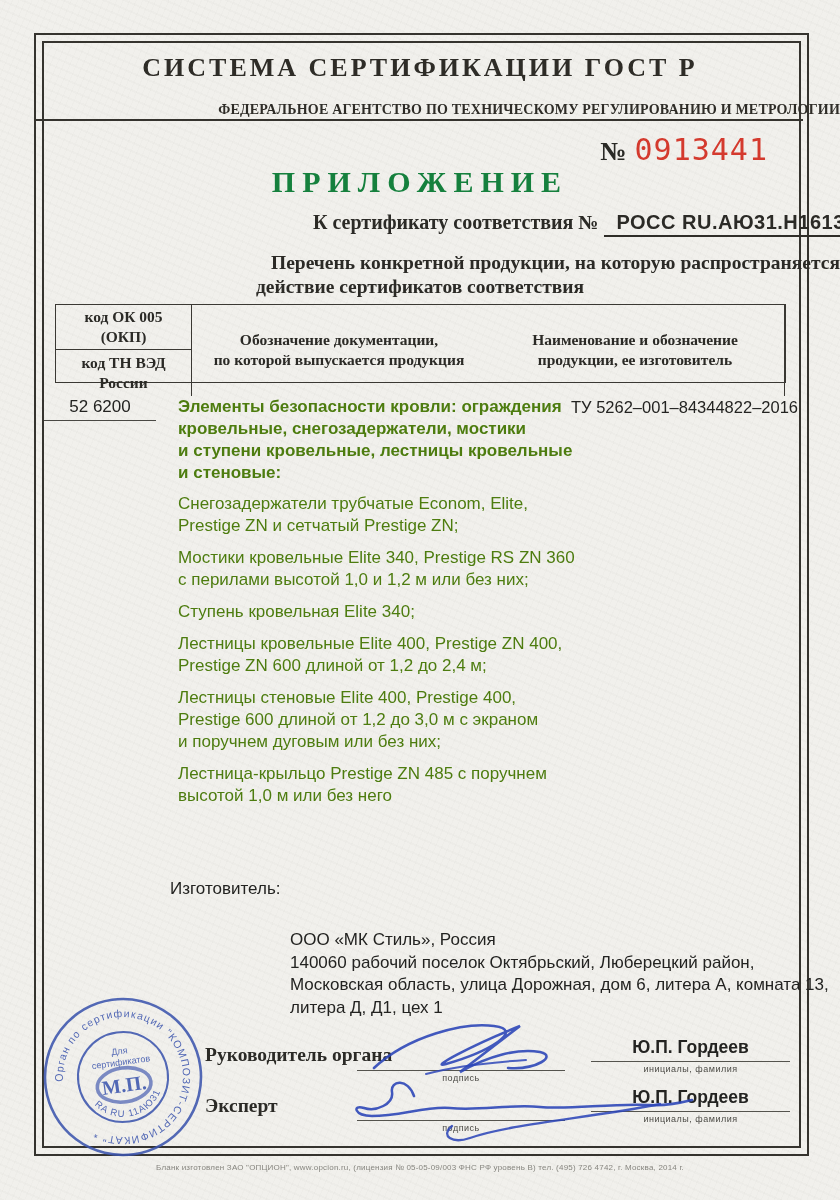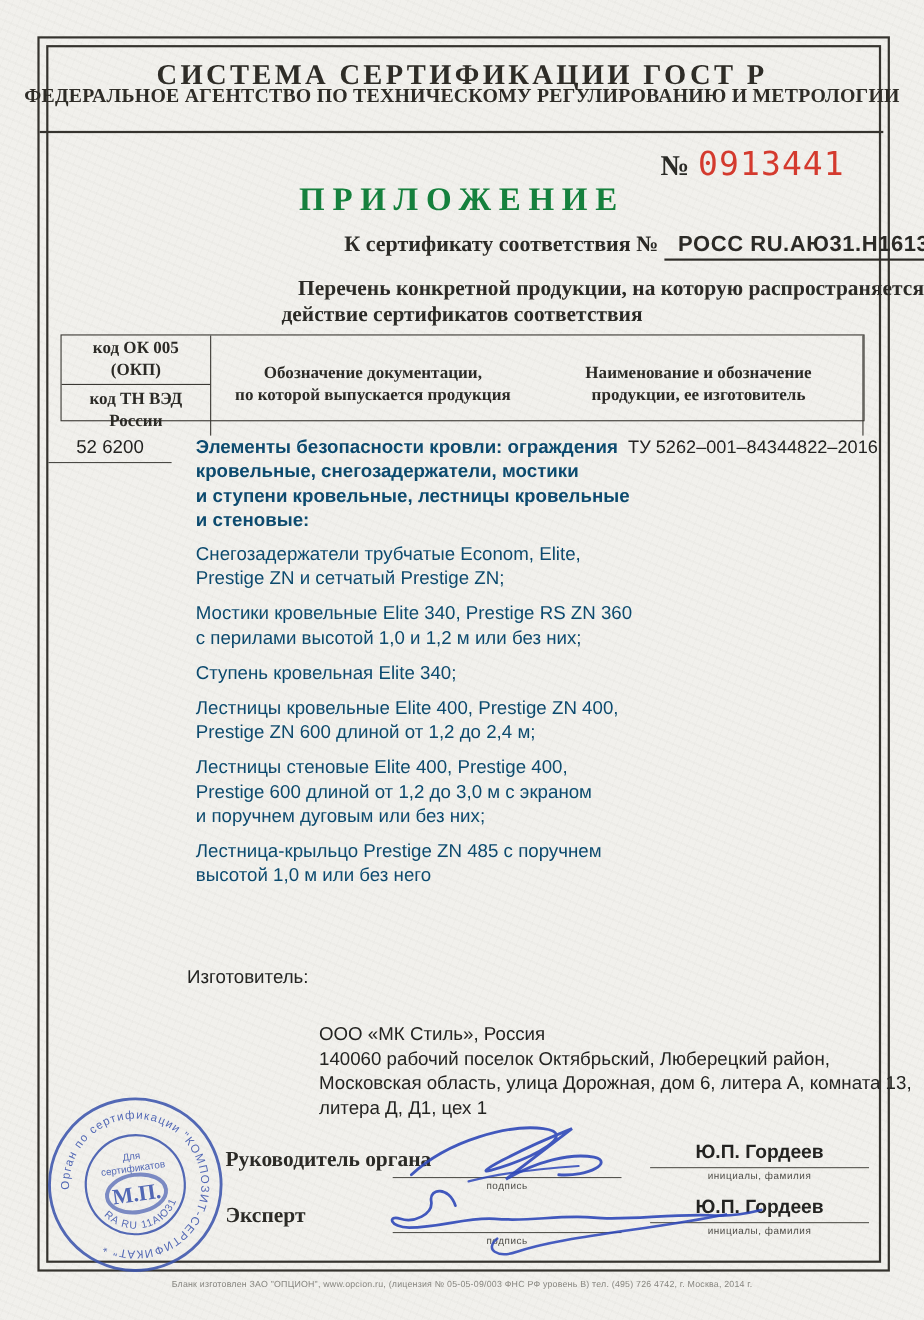--- a/index.html
+++ b/index.html
@@ -10,21 +10,21 @@
       repeating-linear-gradient(23deg, rgba(120,120,110,0.03) 0 2px, transparent 2px 8px),
       repeating-linear-gradient(-67deg, rgba(110,110,100,0.022) 0 1px, transparent 1px 6px);
     font-family:"Liberation Serif", serif;
     color:#2b2a26;
   }
   .abs{position:absolute;}
   .frame-outer{left:34px;top:33px;width:771px;height:1119px;border:2px solid #35332e;}
   .frame-inner{left:42px;top:41px;width:755px;height:1103px;border:2px solid #35332e;}
   .header-sep{left:36px;top:119px;width:767px;height:2px;background:#35332e;}
   .title1{left:0;right:0;top:53px;text-align:center;font-weight:bold;font-size:26px;letter-spacing:3px;color:#2e2c27;}
-  .title2{left:0;right:0;top:77px;text-align:center;font-weight:bold;font-size:18px;letter-spacing:0.2px;color:#2e2c27;}
+  .title2{left:0;right:0;top:102px;text-align:right;font-weight:bold;font-size:14px;letter-spacing:0.2px;color:#2e2c27;}
   .doc-number{top:132px;right:72px;white-space:nowrap;}
   .doc-number .no{font-size:26px;font-weight:bold;color:#2a2a26;margin-right:8px;}
   .doc-number .digits{font-family:"DejaVu Sans Mono", monospace;font-size:30px;color:#d43a2e;letter-spacing:1px;}
   .appendix-title{left:0;right:0;top:165px;text-align:center;font-weight:bold;font-size:30px;letter-spacing:7px;color:#15803d;}
   .cert-line{left:313px;top:211px;font-weight:bold;font-size:20px;white-space:nowrap;}
   .cert-line .cert-no{
     font-family:"Liberation Sans", sans-serif;font-size:20px;font-weight:bold;
     border-bottom:2px solid #2f2d28;padding:0 12px 2px 12px;margin-left:6px;letter-spacing:0.5px;
   }
   .purpose1{left:0;right:0;top:252px;text-align:right;font-weight:bold;font-size:19.5px;}
@@ -37,21 +37,21 @@
   .spec-table .c1{display:grid;grid-template-rows:1fr 1fr;border-right:1.5px solid #3a3833;}
   .spec-table .cell{display:flex;align-items:center;justify-content:center;text-align:center;white-space:pre-line;line-height:1.3;padding:2px 6px;}
   .spec-table .c1a{border-bottom:1.5px solid #3a3833;}
   .spec-table .c2{border-right:1.5px solid #3a3833;}
   .okp-code{
     left:44px;top:397px;width:112px;text-align:center;
     font-family:"Liberation Sans", sans-serif;font-size:17px;color:#232321;
     padding-bottom:3px;border-bottom:1.5px solid #4a4944;
   }
   .tu-number{left:571px;top:398px;font-family:"Liberation Sans", sans-serif;font-size:16.5px;color:#232321;white-space:nowrap;}
-  .products{left:178px;top:396px;width:400px;font-family:"Liberation Sans", sans-serif;font-size:17px;line-height:22px;color:#0c4a6e;}
+  .products{left:178px;top:396px;width:400px;font-family:"Liberation Sans", sans-serif;font-size:17px;line-height:22px;color:#4d7c0f;}
   .products .heading{font-weight:bold;margin-bottom:9px;white-space:pre-line;}
   .products .para{margin-bottom:10px;white-space:pre-line;}
   .mfr-label{left:170px;top:879px;font-family:"Liberation Sans", sans-serif;font-size:17px;color:#232321;}
   .mfr-address{left:290px;top:929px;font-family:"Liberation Sans", sans-serif;font-size:17px;line-height:22.5px;white-space:pre-line;color:#232321;}
   .sig-label1{left:205px;top:1044px;font-weight:bold;font-size:19.5px;}
   .sig-label2{left:205px;top:1095px;font-weight:bold;font-size:19.5px;}
   .sig-line{height:0;border-top:1.5px solid #55544e;}
   .sig-line1{left:357px;top:1070px;width:208px;}
   .sig-line2{left:357px;top:1120px;width:208px;}
   .sig-caption{font-family:"Liberation Sans", sans-serif;font-size:9px;color:#4c4b46;text-align:center;letter-spacing:0.5px;}

